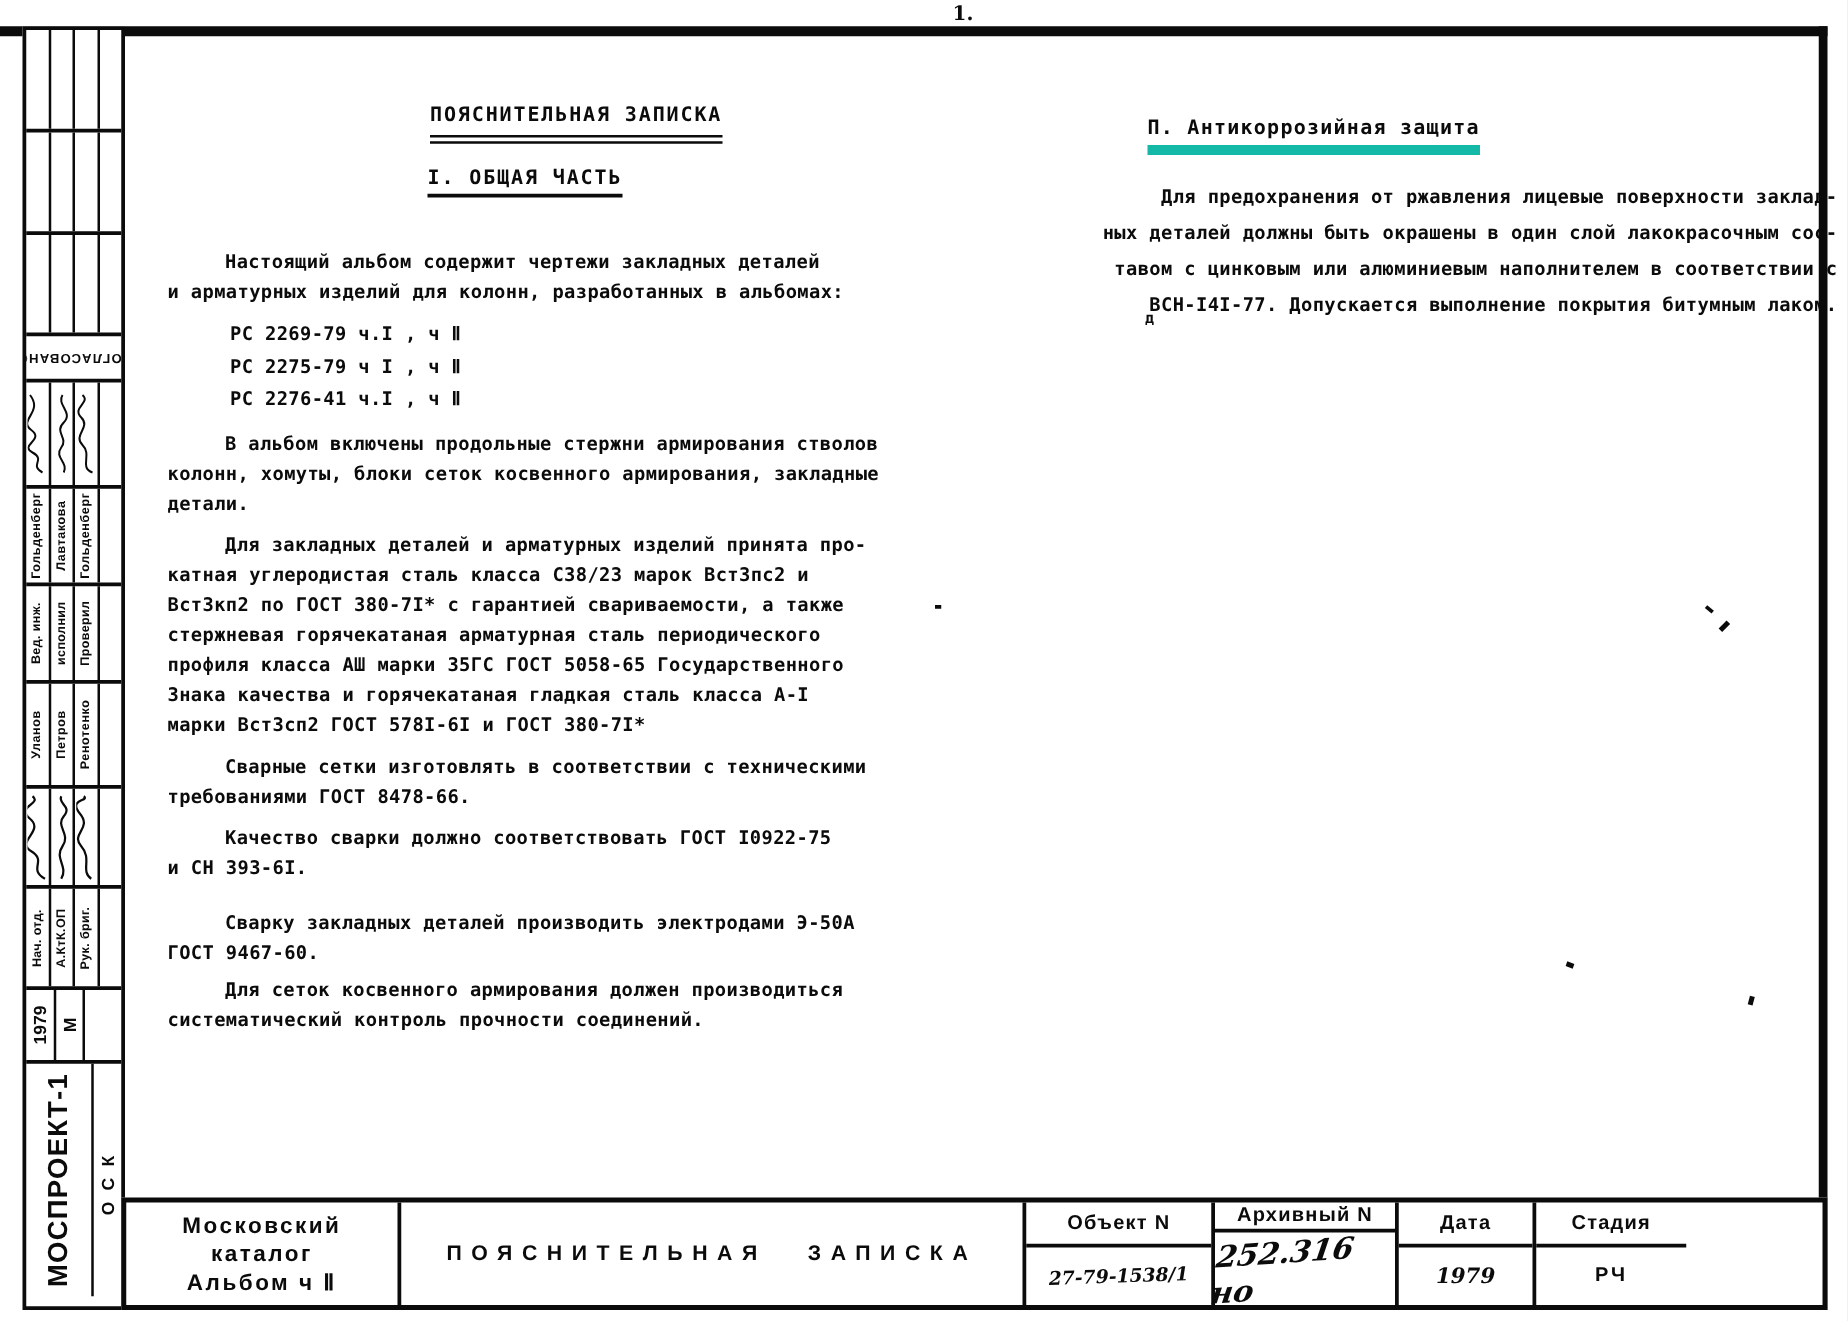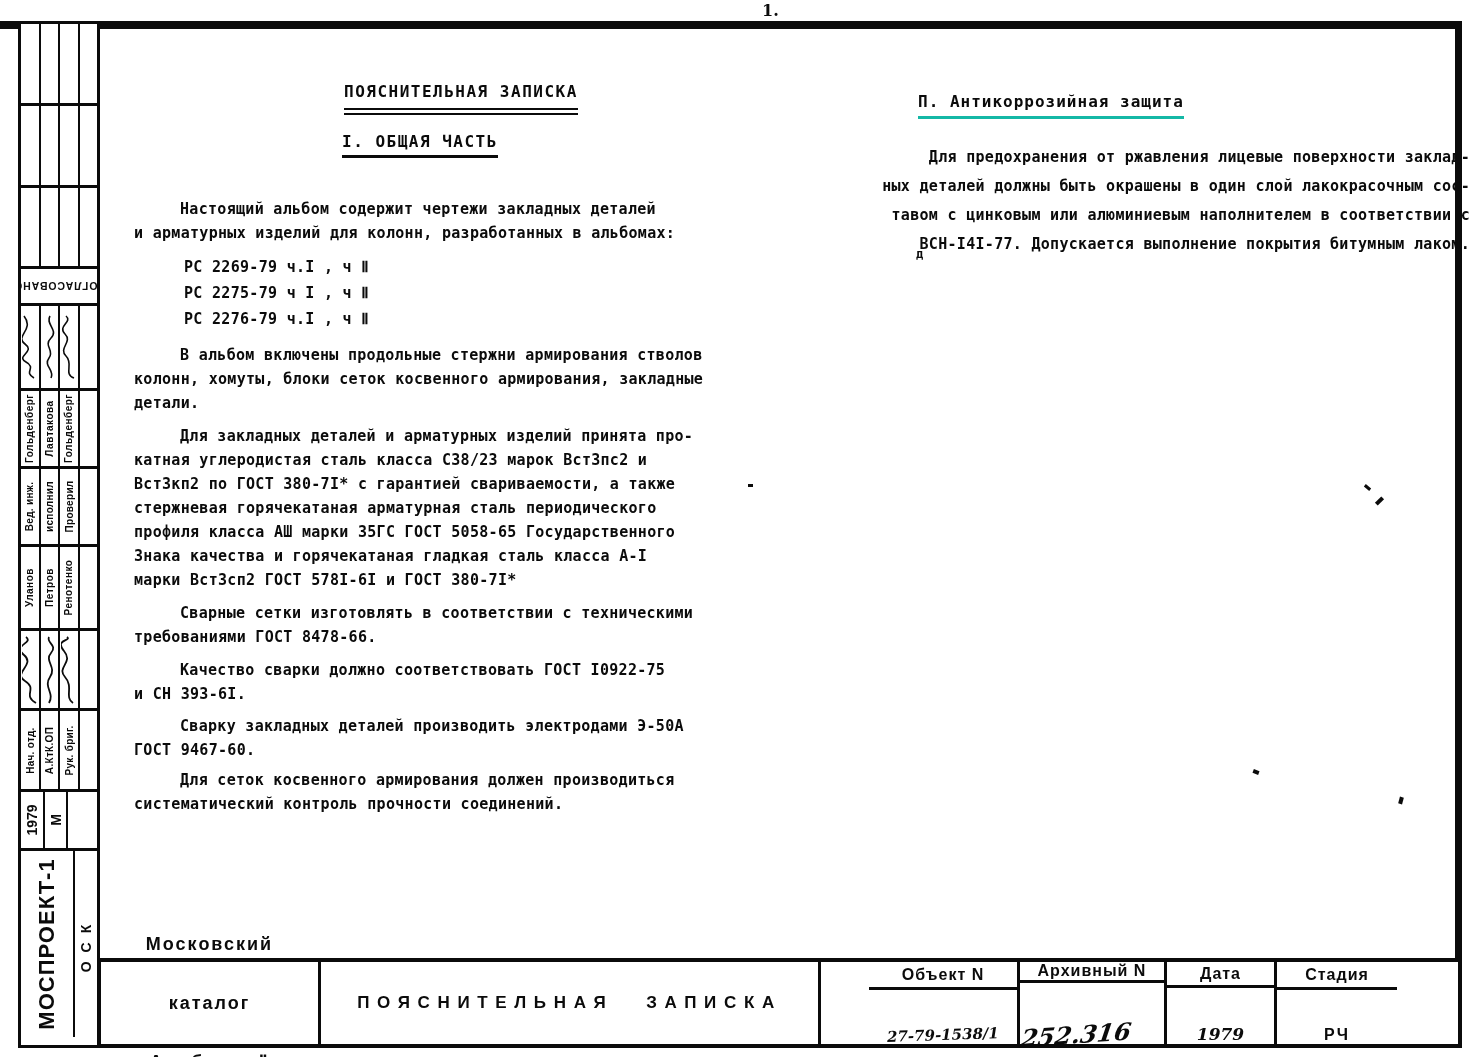--- a/index.html
+++ b/index.html
@@ -15,21 +15,21 @@
   .typed{font:bold 15px "DejaVu Sans Mono",monospace;letter-spacing:.3px;}
   .lines{white-space:pre-line;line-height:24px;}
   .para{margin:0 0 9px 0;text-indent:46px;}
   .albums{margin:2px 0 11px 0;padding-left:50px;line-height:26px;}
 
   .h1{position:absolute;left:344px;top:82px;font:bold 16px "DejaVu Sans Mono",monospace;
       letter-spacing:1.5px;border-bottom:7px double #0b0b0b;padding-bottom:7px;}
   .h2{position:absolute;left:342px;top:132px;font:bold 16px "DejaVu Sans Mono",monospace;
       letter-spacing:1.5px;border-bottom:3px solid #0b0b0b;padding-bottom:4px;}
   .h3{position:absolute;left:918px;top:92px;font:bold 16px "DejaVu Sans Mono",monospace;
-      letter-spacing:1px;border-bottom:3px solid #14b8a6;padding-bottom:5px;}
+      letter-spacing:1px;border-bottom:8px solid #14b8a6;padding-bottom:5px;}
 
   .col-left{position:absolute;left:134px;top:197px;width:614px;}
   .col-right{position:absolute;left:808px;top:143px;width:662px;}
   .col-right .lines{line-height:29px;text-align:right;}
   .stray-d{position:absolute;left:916px;top:247px;font:bold 12px "DejaVu Sans Mono",monospace;}
 
   
   .sidebar{position:absolute;left:18px;top:21px;width:82px;height:1027px;
            border:3px solid #0b0b0b;box-sizing:border-box;background:#fff;}
   .sb-row{display:flex;border-bottom:3px solid #0b0b0b;box-sizing:border-box;}
@@ -44,33 +44,33 @@
   .flip{transform:rotate(180deg);white-space:nowrap;
         font:bold 10.5px "Liberation Sans",sans-serif;letter-spacing:1px;}
   .org-text{font-size:22px;letter-spacing:1px;}
   .osk-text{font-size:14px;letter-spacing:9px;}
   .yr{font-size:14px;}
   .sig svg{display:block;}
 
   
   .tblock{position:absolute;left:97px;top:958px;width:1365px;height:90px;
           border:4px solid #0b0b0b;box-sizing:border-box;display:flex;background:#fff;}
-  .tb-cell{border-right:3px solid #0b0b0b;box-sizing:border-box;gap:36px;}
+  .tb-cell{border-right:3px solid #0b0b0b;box-sizing:border-box;}
   .tb-cell:last-child{border-right:none;}
   .tb-catalog{width:220px;display:flex;flex-direction:column;justify-content:center;
               align-items:center;font:bold 18px "Liberation Sans",sans-serif;
               letter-spacing:2px;line-height:23px;}
   .tb-doctitle{width:500px;display:flex;align-items:center;justify-content:center;
                font:bold 17px "Liberation Sans",sans-serif;letter-spacing:.45em;word-spacing:1.2em;}
   .tb-field{display:flex;flex-direction:column;}
   .tb-label{height:36px;border-bottom:3px solid #0b0b0b;box-sizing:border-box;
             display:flex;align-items:center;justify-content:center;
             font:bold 16px "Liberation Sans",sans-serif;letter-spacing:1px;}
   .tb-value{flex:1;display:flex;align-items:center;justify-content:center;}
-  .w-objekt{width:151px;margin-left:48px;}.w-archive{width:147px;}.w-data{width:110px;}
+  .w-objekt{width:151px;}.w-archive{width:147px;}.w-data{width:110px;}
   .w-stadia{width:120px;}.w-list{flex:1;}
   .v-objekt{font:italic bold 15px "DejaVu Serif",serif;transform:rotate(-2deg);}
   .v-archive{font:italic bold 24px "DejaVu Serif",serif;transform:skewX(-12deg) rotate(-4deg);}
   .v-data{font:italic bold 17px "DejaVu Serif",serif;}
   .v-stadia{font:bold 16px "Liberation Sans",sans-serif;letter-spacing:2px;}
   .v-list{font:bold 24px "DejaVu Serif",serif;}
 
   
   .speck{position:absolute;background:#0b0b0b;}
 </style>
@@ -235,34 +235,34 @@
 
   <div class="h1">ПОЯСНИТЕЛЬНАЯ ЗАПИСКА</div>
   <div class="h2">I. ОБЩАЯ ЧАСТЬ</div>
   <div class="h3">П. Антикоррозийная защита</div>
 
   <div class="col-left typed">
     <p class="para lines">Настоящий альбом содержит чертежи закладных деталей
 и арматурных изделий для колонн, разработанных в альбомах:</p>
     <div class="albums lines">РС 2269-79  ч.I ,  ч Ⅱ
 РС 2275-79  ч I ,  ч Ⅱ
-РС 2276-79  ч.I ,  ч Ⅱ</div>
+РС 2276-41  ч.I ,  ч Ⅱ</div>
     <p class="para lines">В альбом включены продольные стержни армирования стволов
 колонн, хомуты, блоки сеток косвенного армирования, закладные
 детали.</p>
     <p class="para lines">Для закладных деталей и арматурных изделий принята про-
 катная углеродистая сталь класса С38/23 марок Вст3пс2 и
 Вст3кп2 по ГОСТ 380-7I* с гарантией свариваемости, а также
 стержневая горячекатаная  арматурная сталь периодического
 профиля класса АШ марки 35ГС ГОСТ 5058-65 Государственного
 Знака качества и горячекатаная  гладкая сталь класса А-I
 марки Вст3сп2 ГОСТ 578I-6I и ГОСТ 380-7I*</p>
     <p class="para lines">Сварные сетки изготовлять в соответствии с техническими
 требованиями ГОСТ 8478-66.</p>
-    <p class="para lines" style="margin-bottom:8px">Качество сварки должно соответствовать ГОСТ I0922-75
+    <p class="para lines" style="margin-bottom:20px">Качество сварки должно соответствовать ГОСТ I0922-75
 и СН 393-6I.</p>
     <p class="para lines" style="margin-bottom:6px">Сварку закладных деталей производить электродами Э-50А
 ГОСТ 9467-60.</p>
     <p class="para lines">Для сеток косвенного армирования должен производиться
 систематический контроль прочности соединений.</p>
   </div>
 
   <div class="col-right typed">
     <p class="para lines">Для предохранения от ржавления лицевые поверхности заклад-
 ных деталей должны быть окрашены в один слой лакокрасочным сос-

